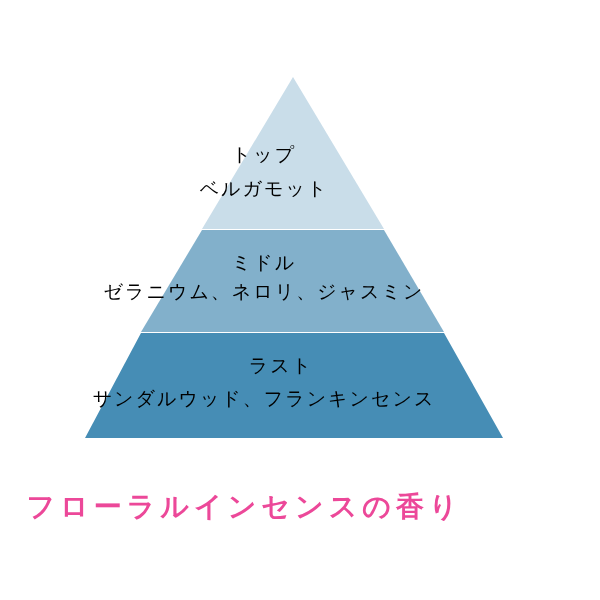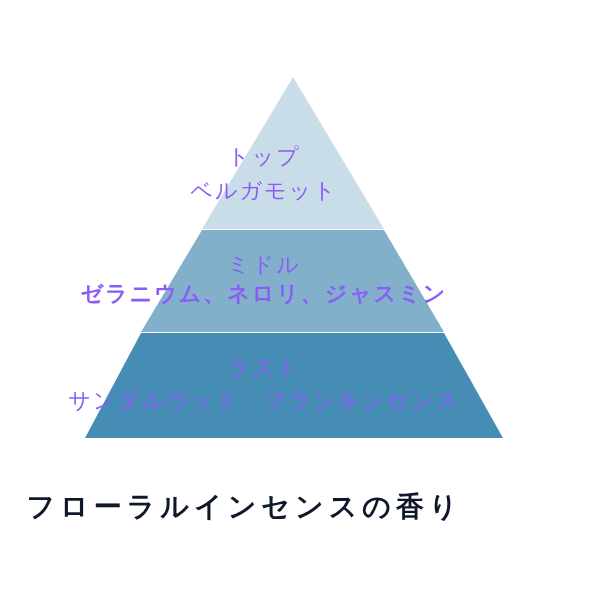--- a/index.html
+++ b/index.html
@@ -1,34 +1,34 @@
 <!DOCTYPE html>
 <html><head>
 <meta charset="utf-8">
 <style>
   html, body { margin:0; padding:0; background:#ffffff; }
   body { width:600px; height:600px; position:relative; overflow:hidden;
          font-family:"DejaVu Sans", "Liberation Sans", sans-serif; }
   svg.pyr { position:absolute; left:0; top:0; }
   .lbl { position:absolute; left:0; width:528px; text-align:center;
-         color:#8b5cf6; font-size:22px; letter-spacing:2px; white-space:nowrap; }
+         color:#000000; font-size:19px; letter-spacing:2px; white-space:nowrap; }
   .title { position:absolute; left:0; width:489px; top:488px; text-align:center;
-           color:#0f172a; font-size:28px; font-weight:bold; letter-spacing:5px; }
+           color:#ec4899; font-size:28px; font-weight:bold; letter-spacing:5px; }
 </style>
 </head>
 <body>
 
 <svg class="pyr" width="600" height="600" viewBox="0 0 600 600">
   <polygon points="293,77 384,229 202,229" fill="#c9dde9"></polygon>
   <polygon points="202,230 384,230 444,332 141,332" fill="#82b0cb"></polygon>
   <polygon points="141,333 444,333 503,438 85,438" fill="#468db5"></polygon>
 </svg>
 
 <div class="lbl" style="top:142px;">トップ</div>
 <div class="lbl" style="top:176px;font-family:Liberation Serif, serif;">ベルガモット</div>
 
 <div class="lbl" style="top:250px;">ミドル</div>
-<div class="lbl" style="top:279px;font-weight:bold;">ゼラニウム、ネロリ、ジャスミン</div>
+<div class="lbl" style="top:279px;">ゼラニウム、ネロリ、ジャスミン</div>
 
-<div class="lbl" style="top:353px;">ラスト</div>
+<div class="lbl" style="top:353px;margin-left:17px;">ラスト</div>
 <div class="lbl" style="top:386px;font-family:Liberation Mono, monospace;">サンダルウッド、フランキンセンス</div>
 
 <div class="title">フローラルインセンスの香り</div>
 
 </body></html>

